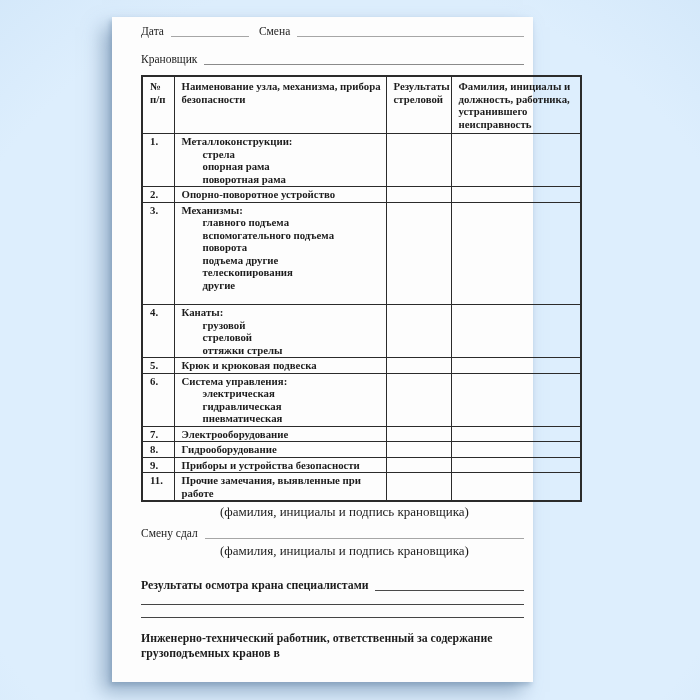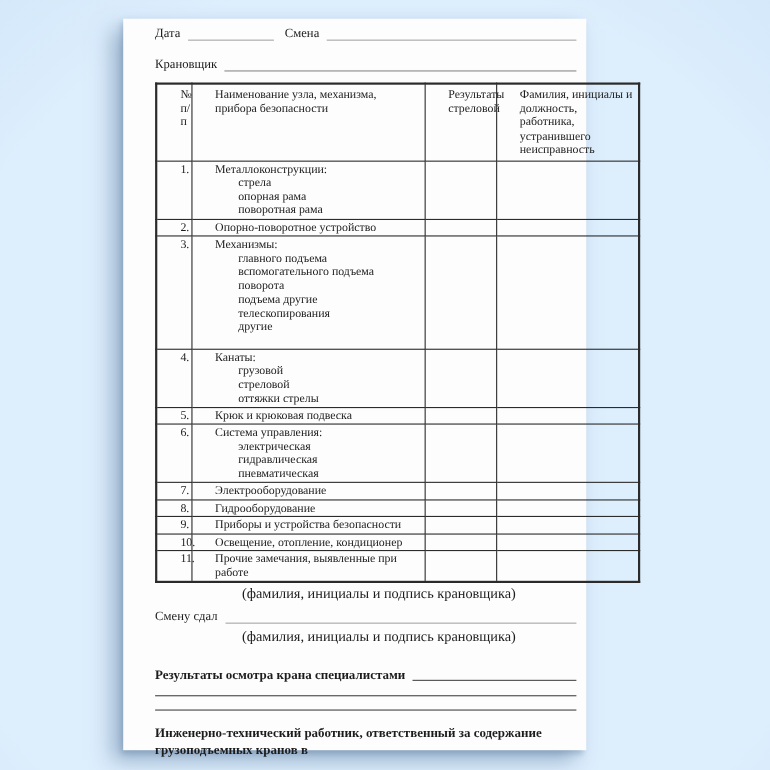--- a/index.html
+++ b/index.html
@@ -25,21 +25,21 @@
   .gap10 { width:10px; }
   .mt13 { margin-top:13px; }
 
   table.insp {
     border-collapse:collapse; width:439px; margin-top:8px;
     font-size:10.8px; line-height:12.5px; table-layout:fixed;
   }
   table.insp { border:2px solid #2b2b2b; }
   table.insp th, table.insp td {
     border:1px solid #2b2b2b; vertical-align:top; text-align:left;
-    font-weight:normal; padding:1px 4px 1px 21px;
+    font-weight:bold; padding:1px 4px 1px 7px;
   }
   table.insp th { padding-top:3px; padding-bottom:3px; }
   td.c-num, th.c-num { padding-left:5px; }
   td.c-name .sub { padding-left:21px; }
   td.c-name .spacer { height:12px; }
 
   .sign { margin-top:25px; }
   .sign2 { margin-top:7px;text-align:right; }
   .caption { font-size:13px; margin-top:2px; padding-left:79px; }
   .bold { font-weight:bold; font-size:11.8px; }
@@ -166,28 +166,20 @@
           </tr>
           <tr>
             <td class="c-num">9.</td>
             <td class="c-name">
               <div>Приборы и устройства безопасности</div>
             </td>
             <td></td>
             <td></td>
           </tr>
           <tr>
-            <td class="c-num">10.</td>
-            <td class="c-name">
-              <div>Освещение, отопление, кондиционер</div>
-            </td>
-            <td></td>
-            <td></td>
-          </tr>
-          <tr>
             <td class="c-num">11.</td>
             <td class="c-name">
               <div>Прочие замечания, выявленные при работе</div>
             </td>
             <td></td>
             <td></td>
           </tr>
         </tbody>
     </table>
 

